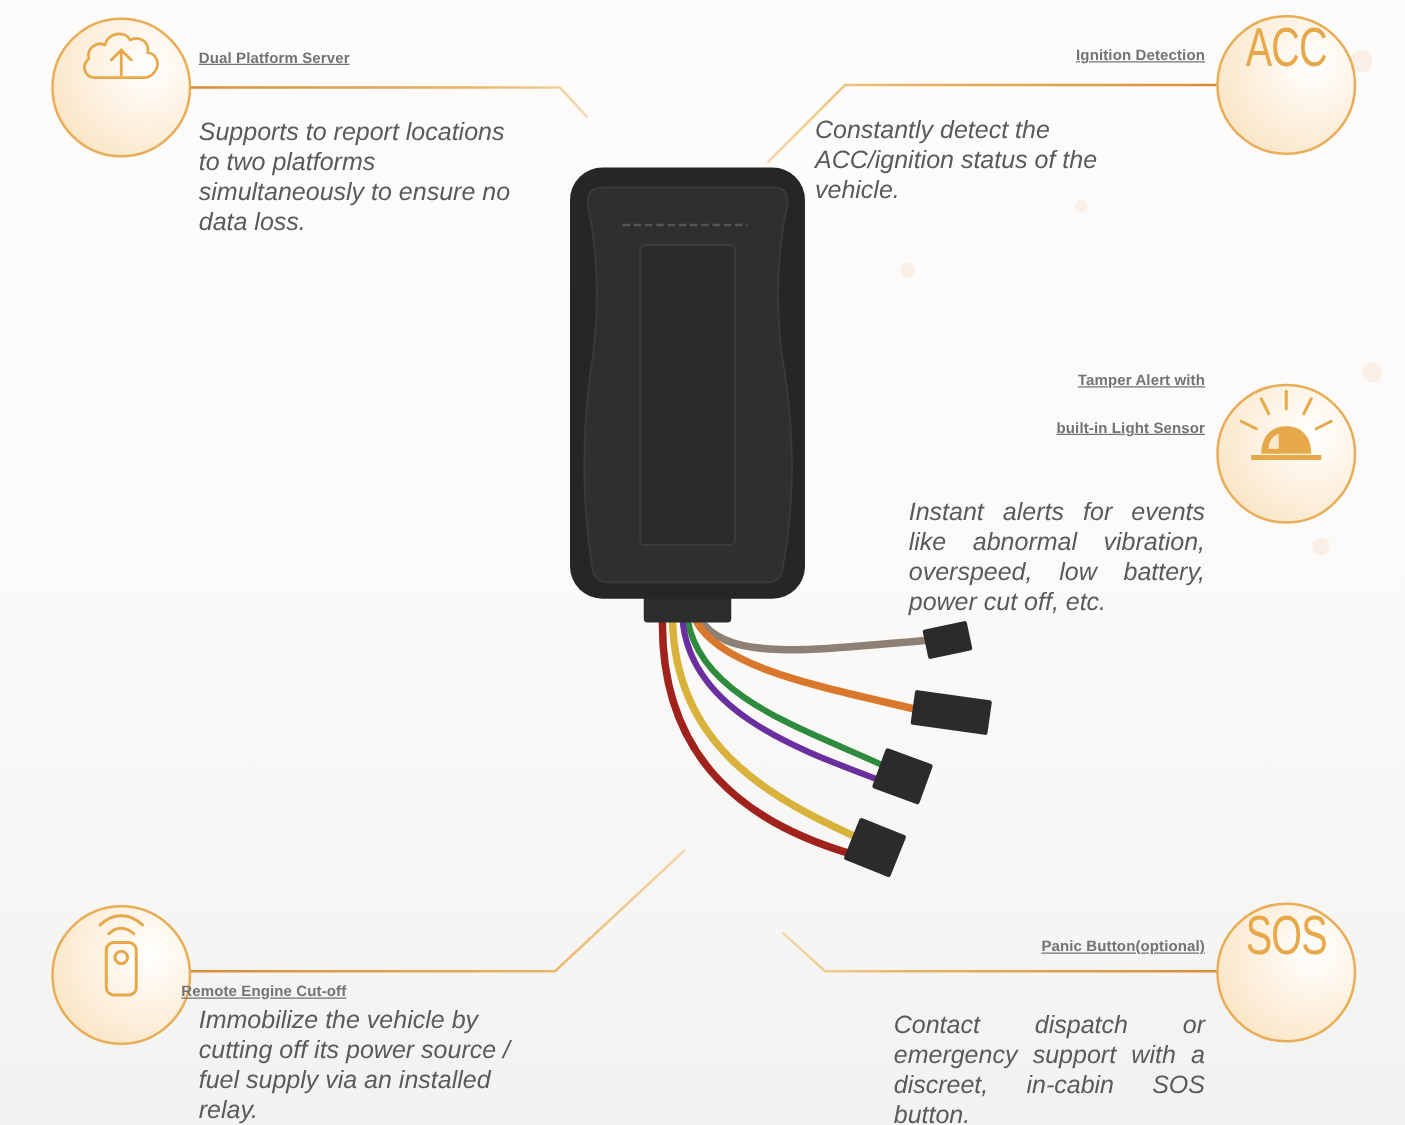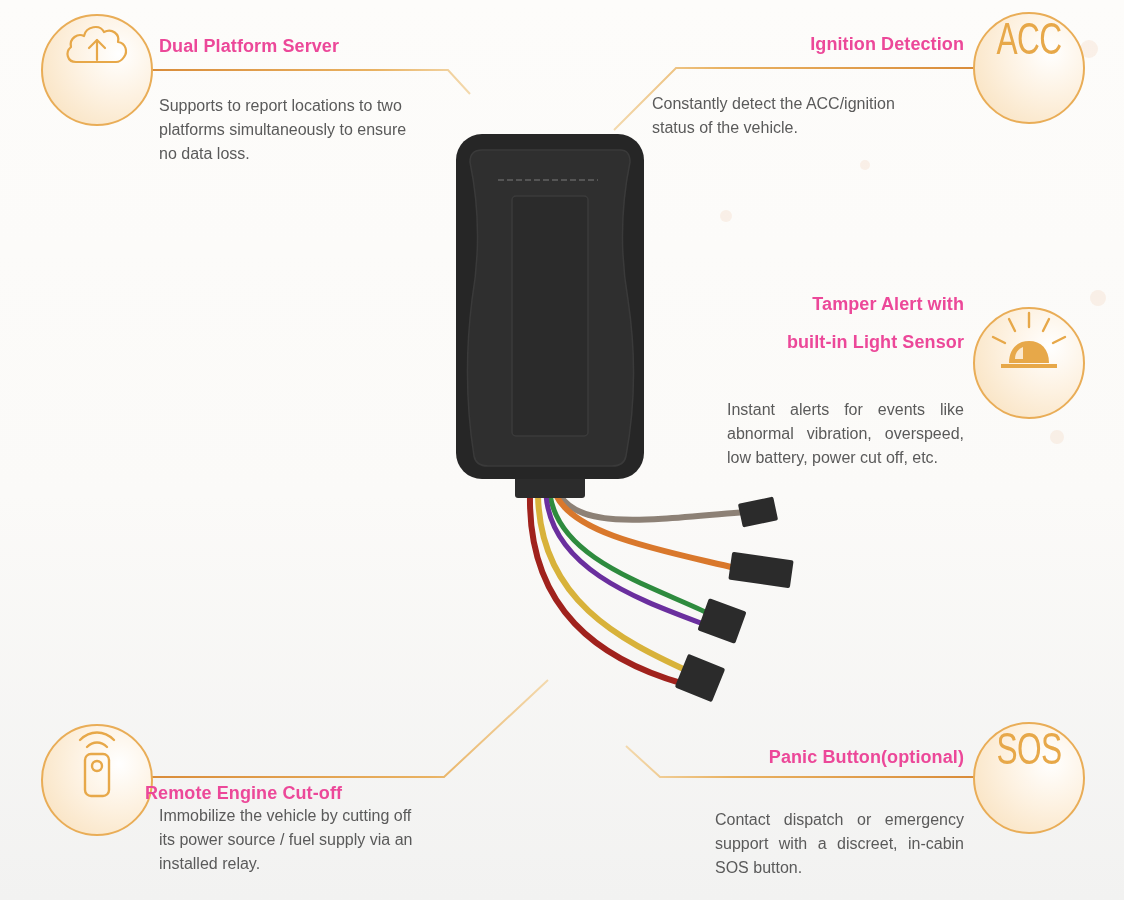--- a/index.html
+++ b/index.html
@@ -3,26 +3,26 @@
 <meta charset="utf-8">
 <style>
   html, body { margin: 0; padding: 0; }
   body {
     width: 1124px; height: 900px; overflow: hidden; position: relative;
     background: linear-gradient(180deg, #fdfcfa 0%, #fbfaf8 55%, #f2f2f1 100%);
     font-family: "Liberation Sans", sans-serif;
   }
   .bg-dot { position: absolute; border-radius: 50%; background: rgba(240,190,150,0.18); }
   .feature-title {
-    position: absolute; color: #ec4899; font-size: 18px; font-weight: bold;
-    line-height: 24px; white-space: nowrap; letter-spacing: 0.1px;
+    position: absolute; color: #737373; font-size: 12px; font-weight: bold;
+    line-height: 24px; white-space: nowrap; letter-spacing: 0.1px; text-decoration: underline;
   }
   .feature-title.right { text-align: left; }
   .feature-desc {
-    position: absolute; color: #5a5a5a; font-size: 16px; line-height: 24px;
+    position: absolute; color: #5a5a5a; font-size: 20px; line-height: 24px; font-style: italic;
   }
   .feature-desc.justify { text-align: justify; text-align-last: left; }
   .icon-circle {
     position: absolute; width: 108px; height: 108px; border-radius: 50%;
     border: 2.5px solid #e9ad57;
     background: radial-gradient(circle at 70% 35%, #ffffff 0%, #fdf1e0 45%, #f8dfb9 100%);
     display: flex; align-items: flex-start; justify-content: center;
     box-sizing: content-box;
   }
   .icon-text {

